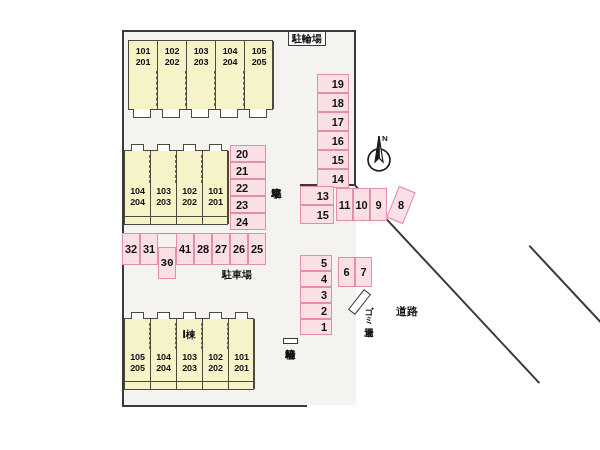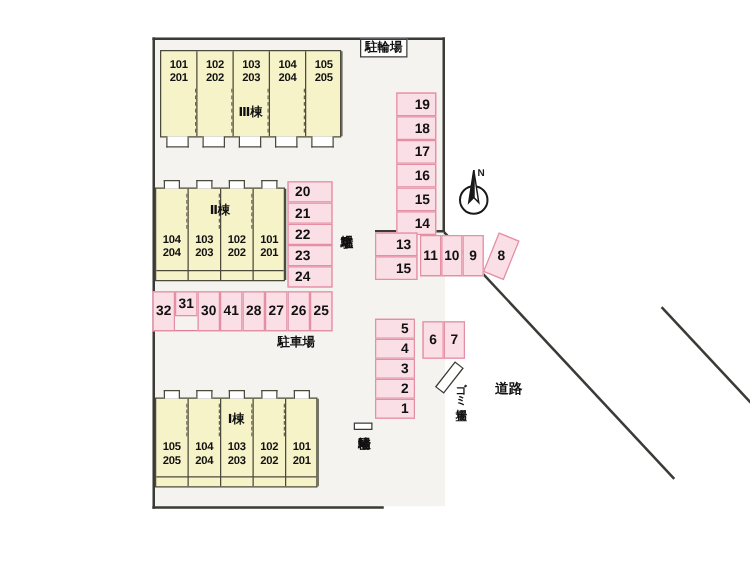--- a/index.html
+++ b/index.html
@@ -74,21 +74,20 @@
         <div class="unit-label" style="top:16px;">204</div>
       </div>
       <div class="unit" style="left:116px;width:29px;">
         <div class="unit-label" style="top:5px;">105</div>
         <div class="unit-label" style="top:16px;">205</div>
       </div>
       <div class="dash" style="left:27px;top:30px;height:35px;"></div>
       <div class="dash" style="left:56px;top:30px;height:35px;"></div>
       <div class="dash" style="left:85px;top:30px;height:35px;"></div>
       <div class="dash" style="left:114px;top:30px;height:35px;"></div>
-      <div class="bldg-name" style="left:0;right:0;top:42px;">Ⅲ棟</div>
     </div>
   </div>
   <div class="notch" style="left:133px;top:109px;width:18px;height:9px;"></div>
   <div class="notch" style="left:162px;top:109px;width:18px;height:9px;"></div>
   <div class="notch" style="left:191px;top:109px;width:18px;height:9px;"></div>
   <div class="notch" style="left:220px;top:109px;width:18px;height:9px;"></div>
   <div class="notch" style="left:249px;top:109px;width:18px;height:9px;"></div>
 
   <div class="bldg" style="left:124px;top:150px;width:104px;height:75px;">
     <div class="bldg-inner">
@@ -104,21 +103,20 @@
         <div class="unit-label" style="top:35px;">102</div>
         <div class="unit-label" style="top:46px;">202</div>
       </div>
       <div class="unit" style="left:78px;width:26px;">
         <div class="unit-label" style="top:35px;">101</div>
         <div class="unit-label" style="top:46px;">201</div>
       </div>
       <div class="dash" style="left:24px;top:4px;height:28px;"></div>
       <div class="dash" style="left:50px;top:4px;height:28px;"></div>
       <div class="dash" style="left:76px;top:4px;height:28px;"></div>
-      <div class="bldg-name" style="left:0;right:0;top:10px;">Ⅱ棟</div>
       <div class="basestrip" style="left:0;right:0;bottom:0;height:8px;"></div>
     </div>
   </div>
   <div class="notch" style="left:131px;top:144px;width:13px;height:7px;border-bottom:none;border-top:1.2px solid #4c4a3c;"></div>
   <div class="notch" style="left:157px;top:144px;width:13px;height:7px;border-bottom:none;border-top:1.2px solid #4c4a3c;"></div>
   <div class="notch" style="left:183px;top:144px;width:13px;height:7px;border-bottom:none;border-top:1.2px solid #4c4a3c;"></div>
   <div class="notch" style="left:209px;top:144px;width:13px;height:7px;border-bottom:none;border-top:1.2px solid #4c4a3c;"></div>
 
   <div class="bldg" style="left:124px;top:318px;width:130px;height:72px;">
     <div class="bldg-inner">
@@ -213,24 +211,24 @@
       <span style="left:5px;right:auto;">23</span>
     </div>
   <div class="stall" style="left:230px;top:213px;width:36px;height:17px;">
       <span style="left:5px;right:auto;">24</span>
     </div>
 
   <div class="stallgroup" style="left:122px;top:233px;width:144px;height:32px;"></div>
   <div class="stall cen" style="left:122px;top:233px;width:18px;height:32px;">
       <span>32</span>
     </div>
-  <div class="stall cen" style="left:140px;top:233px;width:18px;height:20px;">
+  <div class="stall cen" style="left:140px;top:233px;width:18px;height:32px;">
       <span>31</span>
     </div>
-  <div class="stall cen" style="left:158px;top:233px;width:18px;height:32px;">
+  <div class="stall cen" style="left:158px;top:247px;width:18px;height:32px;font-family:Liberation Mono, monospace;">
       <span>30</span>
     </div>
   <div class="stall cen" style="left:176px;top:233px;width:18px;height:32px;">
       <span>41</span>
     </div>
   <div class="stall cen" style="left:194px;top:233px;width:18px;height:32px;">
       <span>28</span>
     </div>
   <div class="stall cen" style="left:212px;top:233px;width:18px;height:32px;">
       <span>27</span>

